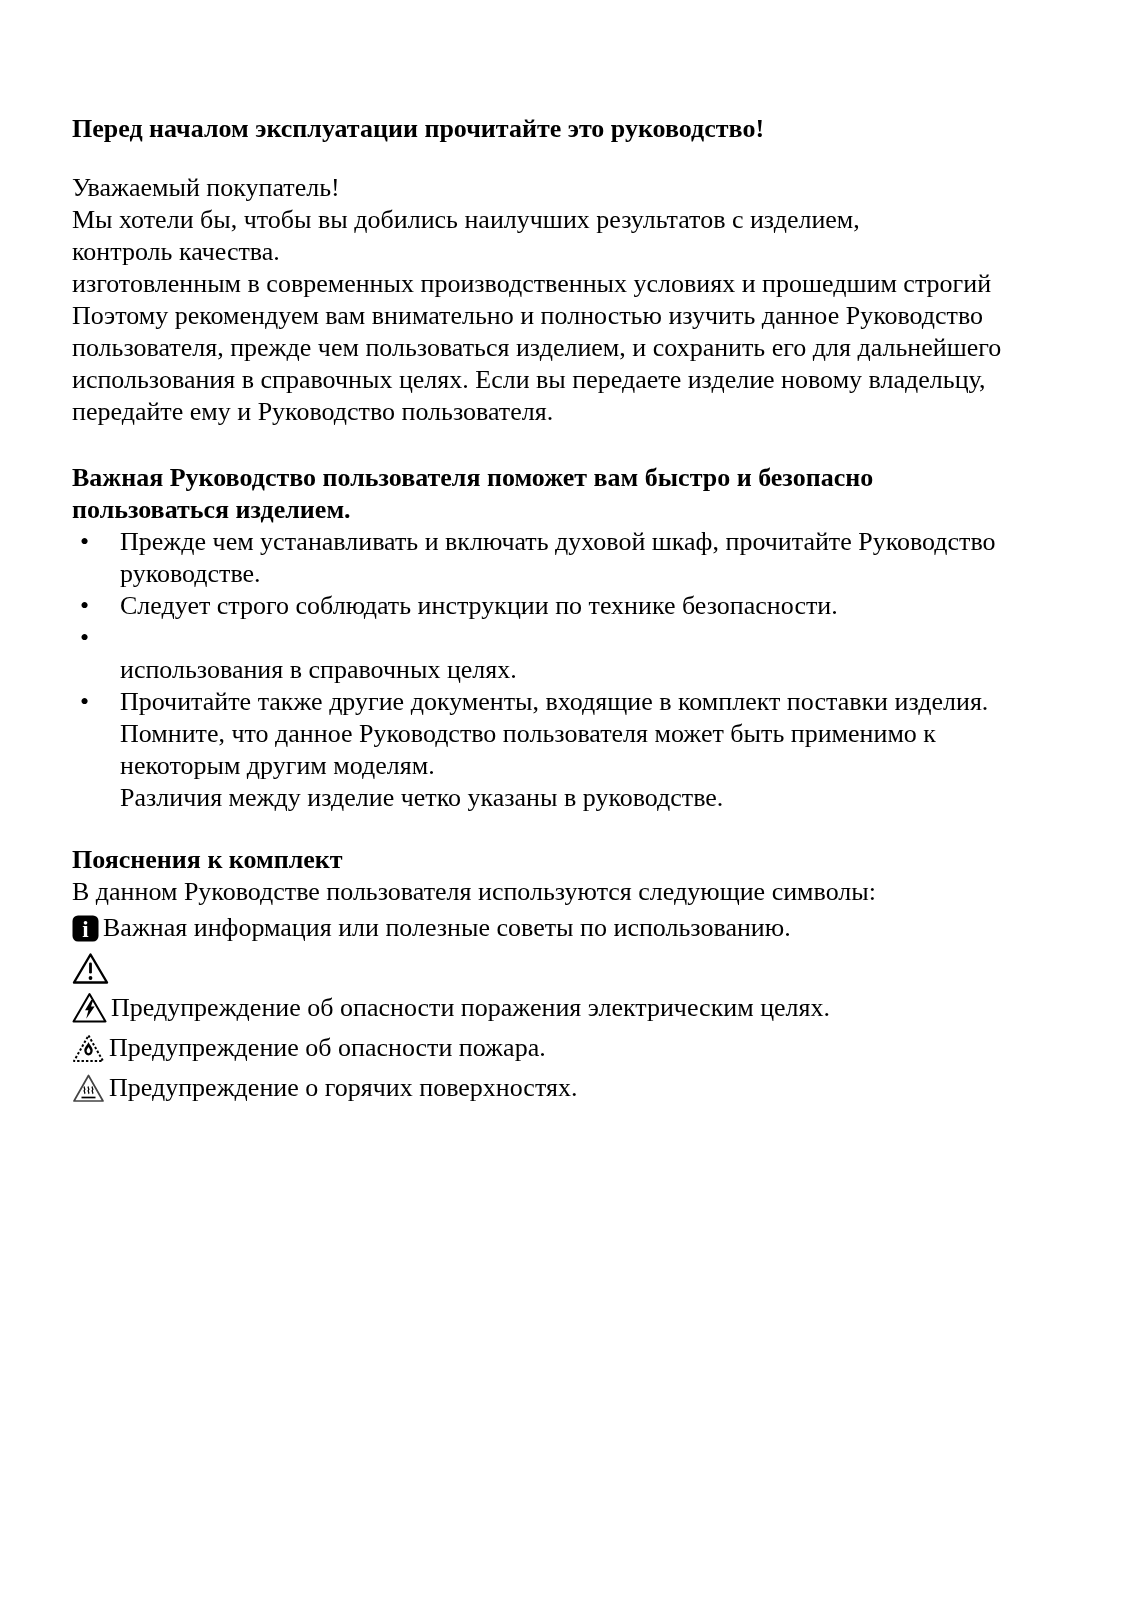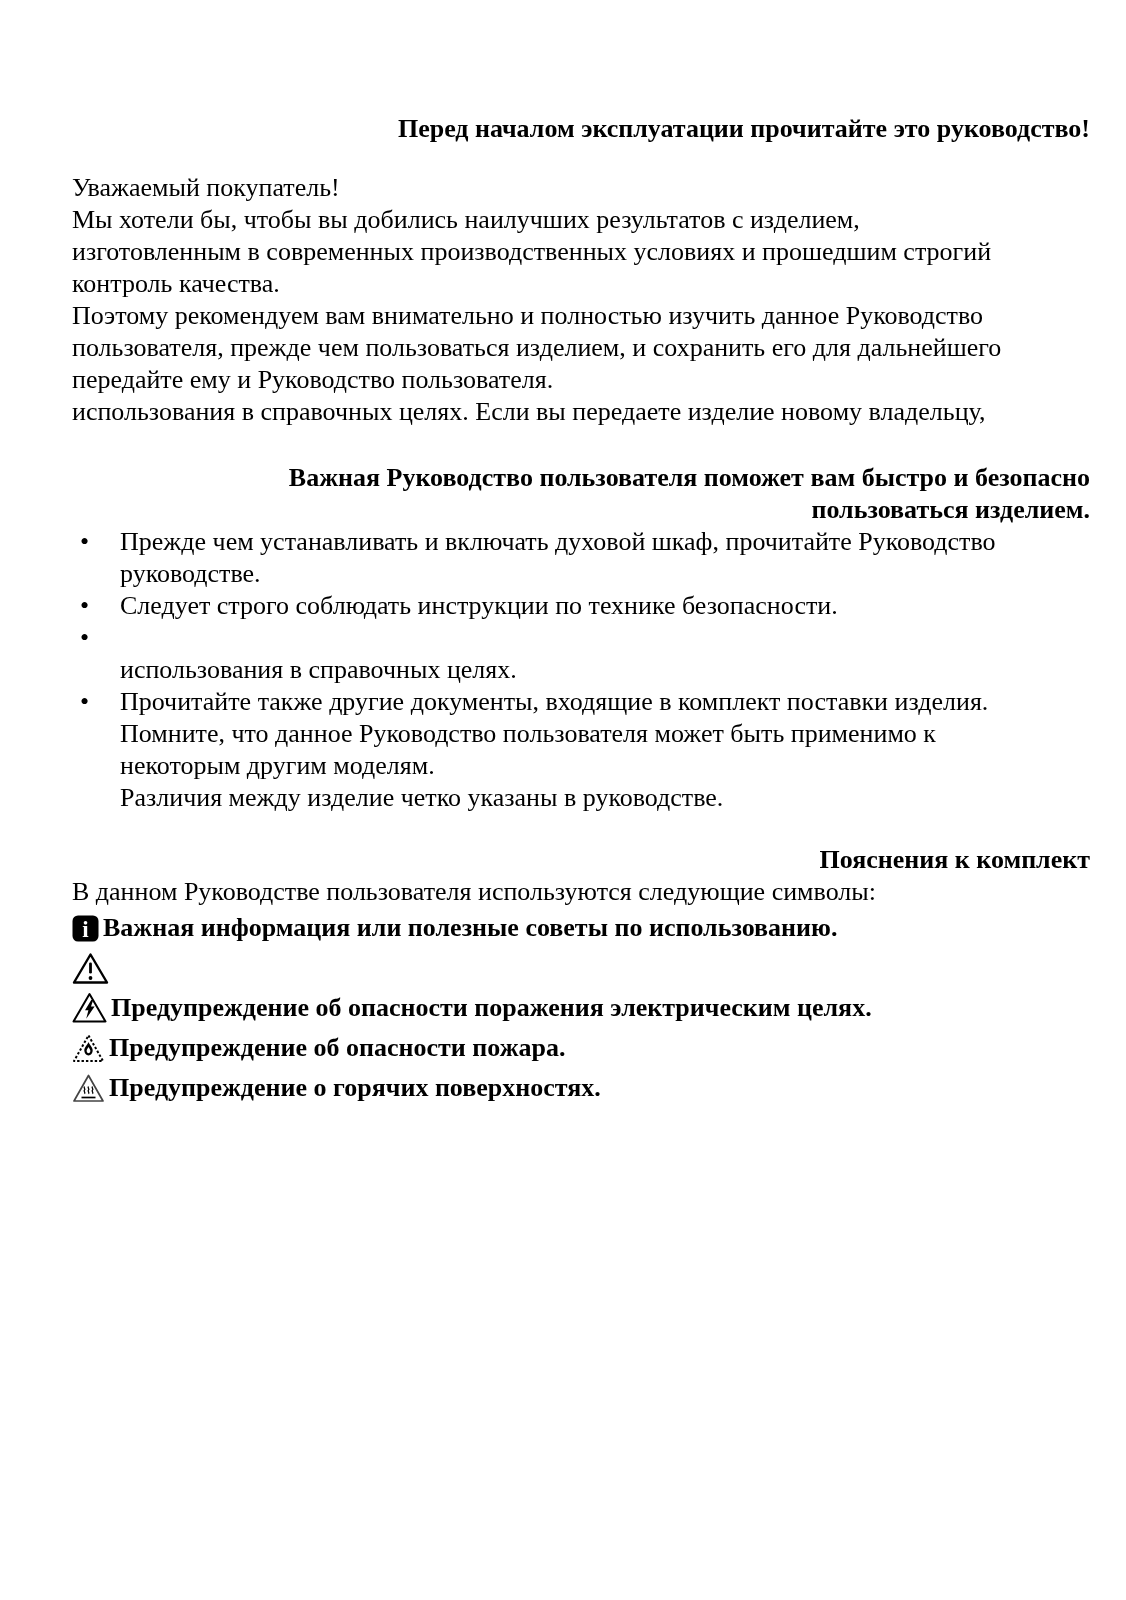--- a/index.html
+++ b/index.html
@@ -7,47 +7,47 @@
     position:relative;
     width:1126px;height:1600px;
     background:#ffffff;color:#000000;
     box-sizing:border-box;
     padding:113px 36px 0 72px;
     overflow:hidden;
     font-family:"Liberation Serif","DejaVu Serif",serif;
     font-size:26px;
   }
   .line{height:32px;line-height:32px;white-space:nowrap;}
-  .bold{font-weight:bold;text-align:right;}
+  .bold{font-weight:bold;}
   .sp27{height:27px;}
   .sp34{height:34px;}
   .sp30{height:30px;}
   .brow{display:flex;height:32px;line-height:32px;white-space:nowrap;}
   .gutter{flex:0 0 48px;box-sizing:border-box;padding-left:8px;}
   .srow{display:flex;align-items:center;height:40px;white-space:nowrap;}
   .sicon{flex:0 0 auto;margin-right:4px;display:flex;align-items:center;}
   .sicon svg{display:block;}
-  .stext{line-height:40px;font-weight:bold;}
+  .stext{line-height:40px;}
 </style>
 </head>
 <body>
 
 <div class="page">
 
   <div class="line bold">Перед началом эксплуатации прочитайте это руководство!</div>
   <div class="sp27"></div>
 
   <div class="line">Уважаемый покупатель!</div>
   <div class="line">Мы хотели бы, чтобы вы добились наилучших результатов с изделием,</div>
+  <div class="line">контроль качества.</div>
   <div class="line">изготовленным в современных производственных условиях и прошедшим строгий</div>
-  <div class="line">контроль качества.</div>
   <div class="line">Поэтому рекомендуем вам внимательно и полностью изучить данное Руководство</div>
   <div class="line">пользователя, прежде чем пользоваться изделием, и сохранить его для дальнейшего</div>
+  <div class="line">использования в справочных целях. Если вы передаете изделие новому владельцу,</div>
   <div class="line">передайте ему и Руководство пользователя.</div>
-  <div class="line">использования в справочных целях. Если вы передаете изделие новому владельцу,</div>
 
   <div class="sp34"></div>
 
   <div class="line bold">Важная Руководство пользователя поможет вам быстро и безопасно</div>
   <div class="line bold">пользоваться изделием.</div>
 
   <div class="brow">
     <span class="gutter">•</span>
     <span>Прежде чем устанавливать и включать духовой шкаф, прочитайте Руководство</span>
   </div>

